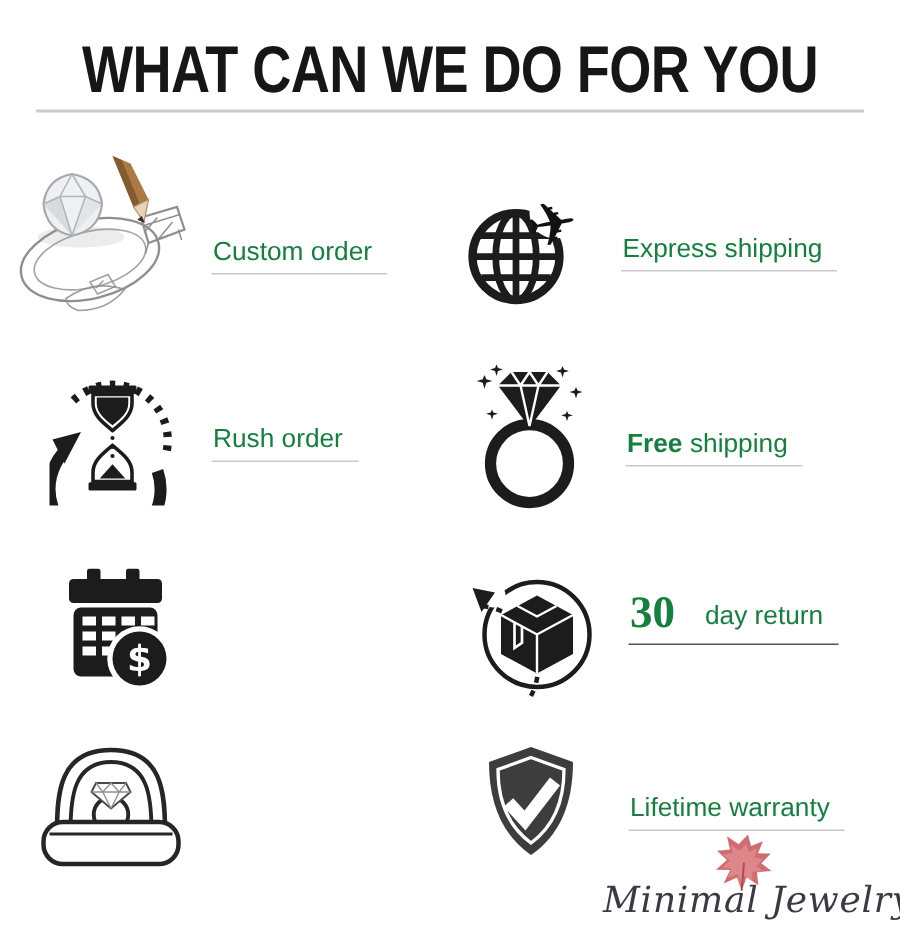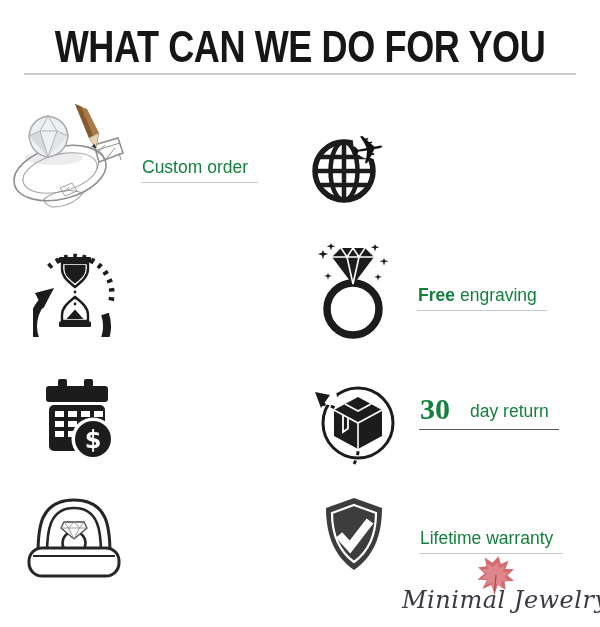--- a/index.html
+++ b/index.html
@@ -92,49 +92,55 @@
     <span>Custom order</span>
   </div>
 
   <svg class="icon" style="left:311px;top:123px" width="86" height="82" viewBox="0 0 86 82">
     <circle class="s-ink" cx="33" cy="48" r="29" stroke-width="5.5"></circle>
     <ellipse class="s-ink" cx="33" cy="48" rx="13.5" ry="29" stroke-width="4.5"></ellipse>
     <path class="s-ink" stroke-width="4.5" d="M33,19 L33,77 M9,34 L57,34 M4,48 L62,48 M10,62 L56,62"></path>
     <circle cx="59" cy="19" r="17" fill="#fff"></circle>
     <text x="40" y="40" font-family="DejaVu Sans, sans-serif" font-size="40" fill="#111" transform="rotate(-10 60 24)">✈</text>
   </svg>
+  <div class="label" style="left:414px;top:155px">
+    <span>Express shipping</span>
+  </div>
 
   <svg class="icon" style="left:33px;top:247px" width="85" height="90" viewBox="0 0 85 90">
     <path class="s-ink" stroke-width="5.5" stroke-dasharray="3.5,5.5" d="M16,20 A37,37 0 0 1 77,58"></path>
     <path class="s-ink" stroke-width="8" d="M9,55 A37,37 0 1 0 72,67"></path>
     <path class="f-ink" d="M2,46 L21,41 L10,62 Z"></path>
     <rect class="f-ink" x="26" y="10" width="32" height="5.5" rx="1"></rect>
     <rect class="f-ink" x="26" y="74.5" width="32" height="5.5" rx="1"></rect>
     <path class="s-ink" stroke-width="2.4" d="M29,16 L55,16 L55,22 C55,30 48,35 42,40 C36,35 29,30 29,22 Z"></path>
     <path class="f-ink" d="M31.5,18 L52.5,18 L52.5,22 C52.5,28.5 47,32.5 42,36.5 C37,32.5 31.5,28.5 31.5,22 Z"></path>
     <path class="s-ink" stroke-width="2.4" d="M29,74 L55,74 L55,68 C55,60 48,55 42,50 C36,55 29,60 29,68 Z"></path>
     <path class="f-ink" d="M33.5,72 L50.5,72 L42,62.5 Z"></path>
     <circle class="f-ink" cx="42" cy="45" r="1.4"></circle>
     <circle class="f-ink" cx="42" cy="51" r="1.4"></circle>
     <circle class="f-ink" cx="42" cy="57" r="1.4"></circle>
   </svg>
+  <div class="label" style="left:141px;top:282px">
+    <span>Rush order</span>
+  </div>
 
   <svg class="icon" style="left:316px;top:241px" width="74" height="102" viewBox="0 0 74 102">
     <circle class="s-ink" cx="37" cy="68" r="26" stroke-width="7.5"></circle>
     <path class="f-ink" d="M16,16 L25,7 L49,7 L58,16 L37,44 Z"></path>
     <path class="s-white" stroke-width="1.6" d="M16,16 L58,16 M25,7 L31,16 L37,7 L43,16 L49,7 M31,16 L37,43 M43,16 L37,43"></path>
     <path class="f-ink" d="M7,13 m0,-4 L8.2,-2.8 M7,13 m0,-4 l1.2,2.8 l4,1.2 l-4,1.2 l-1.2,4 l-1.2,-4 l-4,-1.2 l4,-1.2 Z"></path>
     <path class="f-ink" d="M15,2 l1,2.3 l3.3,1 l-3.3,1 l-1,3.3 l-1,-3.3 l-3.3,-1 l3.3,-1 Z"></path>
     <path class="f-ink" d="M59,3 l1,2.3 l3.3,1 l-3.3,1 l-1,3.3 l-1,-3.3 l-3.3,-1 l3.3,-1 Z"></path>
     <path class="f-ink" d="M68,17 l1,2.3 l3.3,1 l-3.3,1 l-1,3.3 l-1,-3.3 l-3.3,-1 l3.3,-1 Z"></path>
     <path class="f-ink" d="M62,33 l0.9,2 l3,0.9 l-3,0.9 l-0.9,3 l-0.9,-3 l-3,-0.9 l3,-0.9 Z"></path>
     <path class="f-ink" d="M12,32 l0.9,2 l3,0.9 l-3,0.9 l-0.9,3 l-0.9,-3 l-3,-0.9 l3,-0.9 Z"></path>
   </svg>
   <div class="label" style="left:417px;top:285px">
-    <span class="bold">Free</span><span class="gap">engraving</span>
+    <span class="bold">Free</span><span class="gap">shipping</span>
   </div>
 
   <svg class="icon" style="left:44px;top:379px" width="72" height="82" viewBox="0 0 72 82">
     <rect class="f-ink" x="14" y="0" width="9" height="13" rx="2"></rect>
     <rect class="f-ink" x="40" y="0" width="9" height="13" rx="2"></rect>
     <rect class="f-ink" x="2" y="7" width="62" height="16" rx="3"></rect>
     <rect class="f-ink" x="5" y="26" width="56" height="46" rx="5"></rect>
     <g class="f-white">
       <rect x="11" y="32" width="9" height="6"></rect>
         <rect x="24" y="32" width="9" height="6"></rect>

